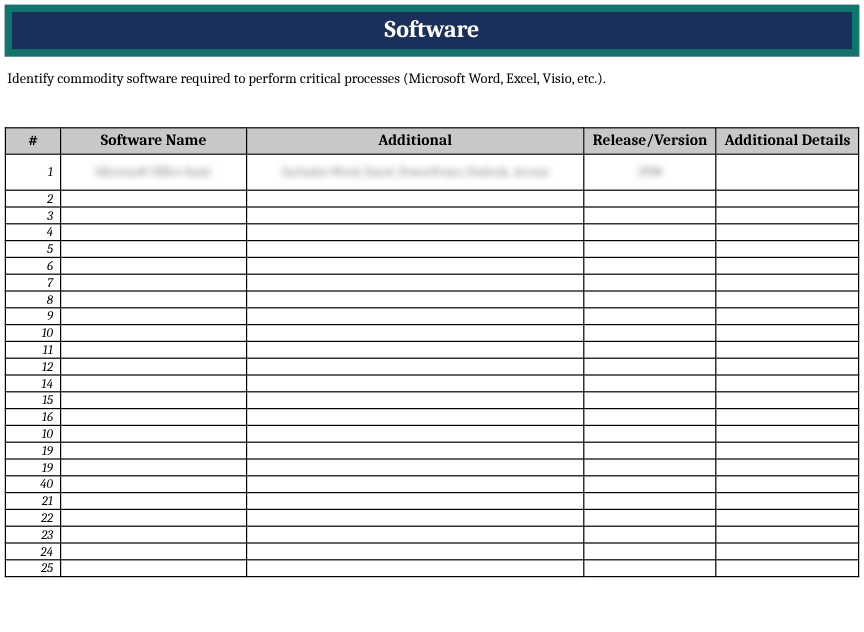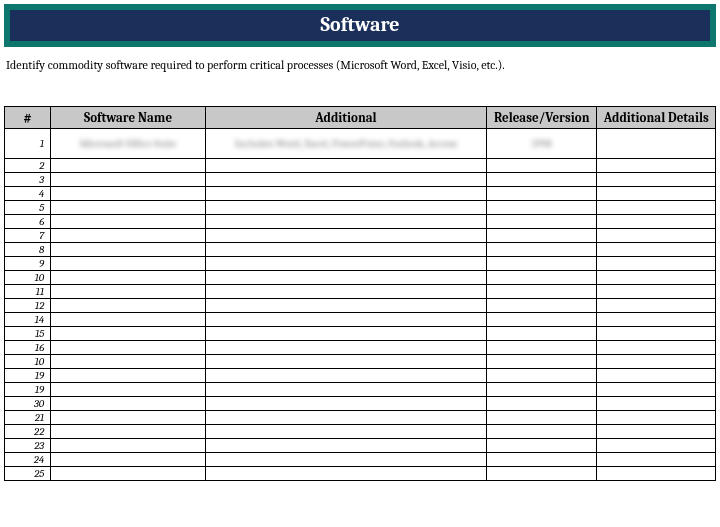--- a/index.html
+++ b/index.html
@@ -219,21 +219,21 @@
         <td></td>
       </tr>
       <tr>
         <td class="rownum">19</td>
         <td></td>
         <td></td>
         <td></td>
         <td></td>
       </tr>
       <tr>
-        <td class="rownum">30</td>
+        <td class="rownum">40</td>
         <td></td>
         <td></td>
         <td></td>
         <td></td>
       </tr>
       <tr>
         <td class="rownum">21</td>
         <td></td>
         <td></td>
         <td></td>

